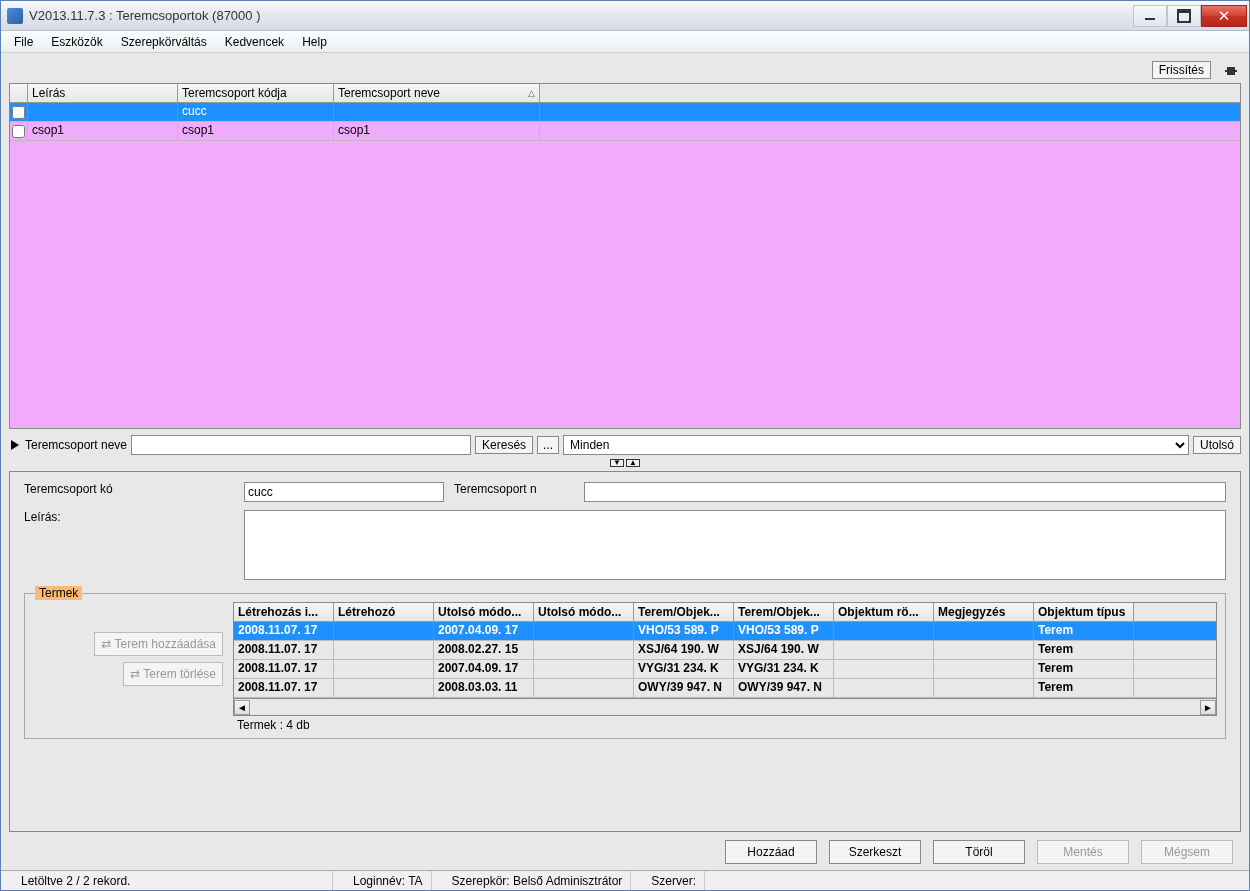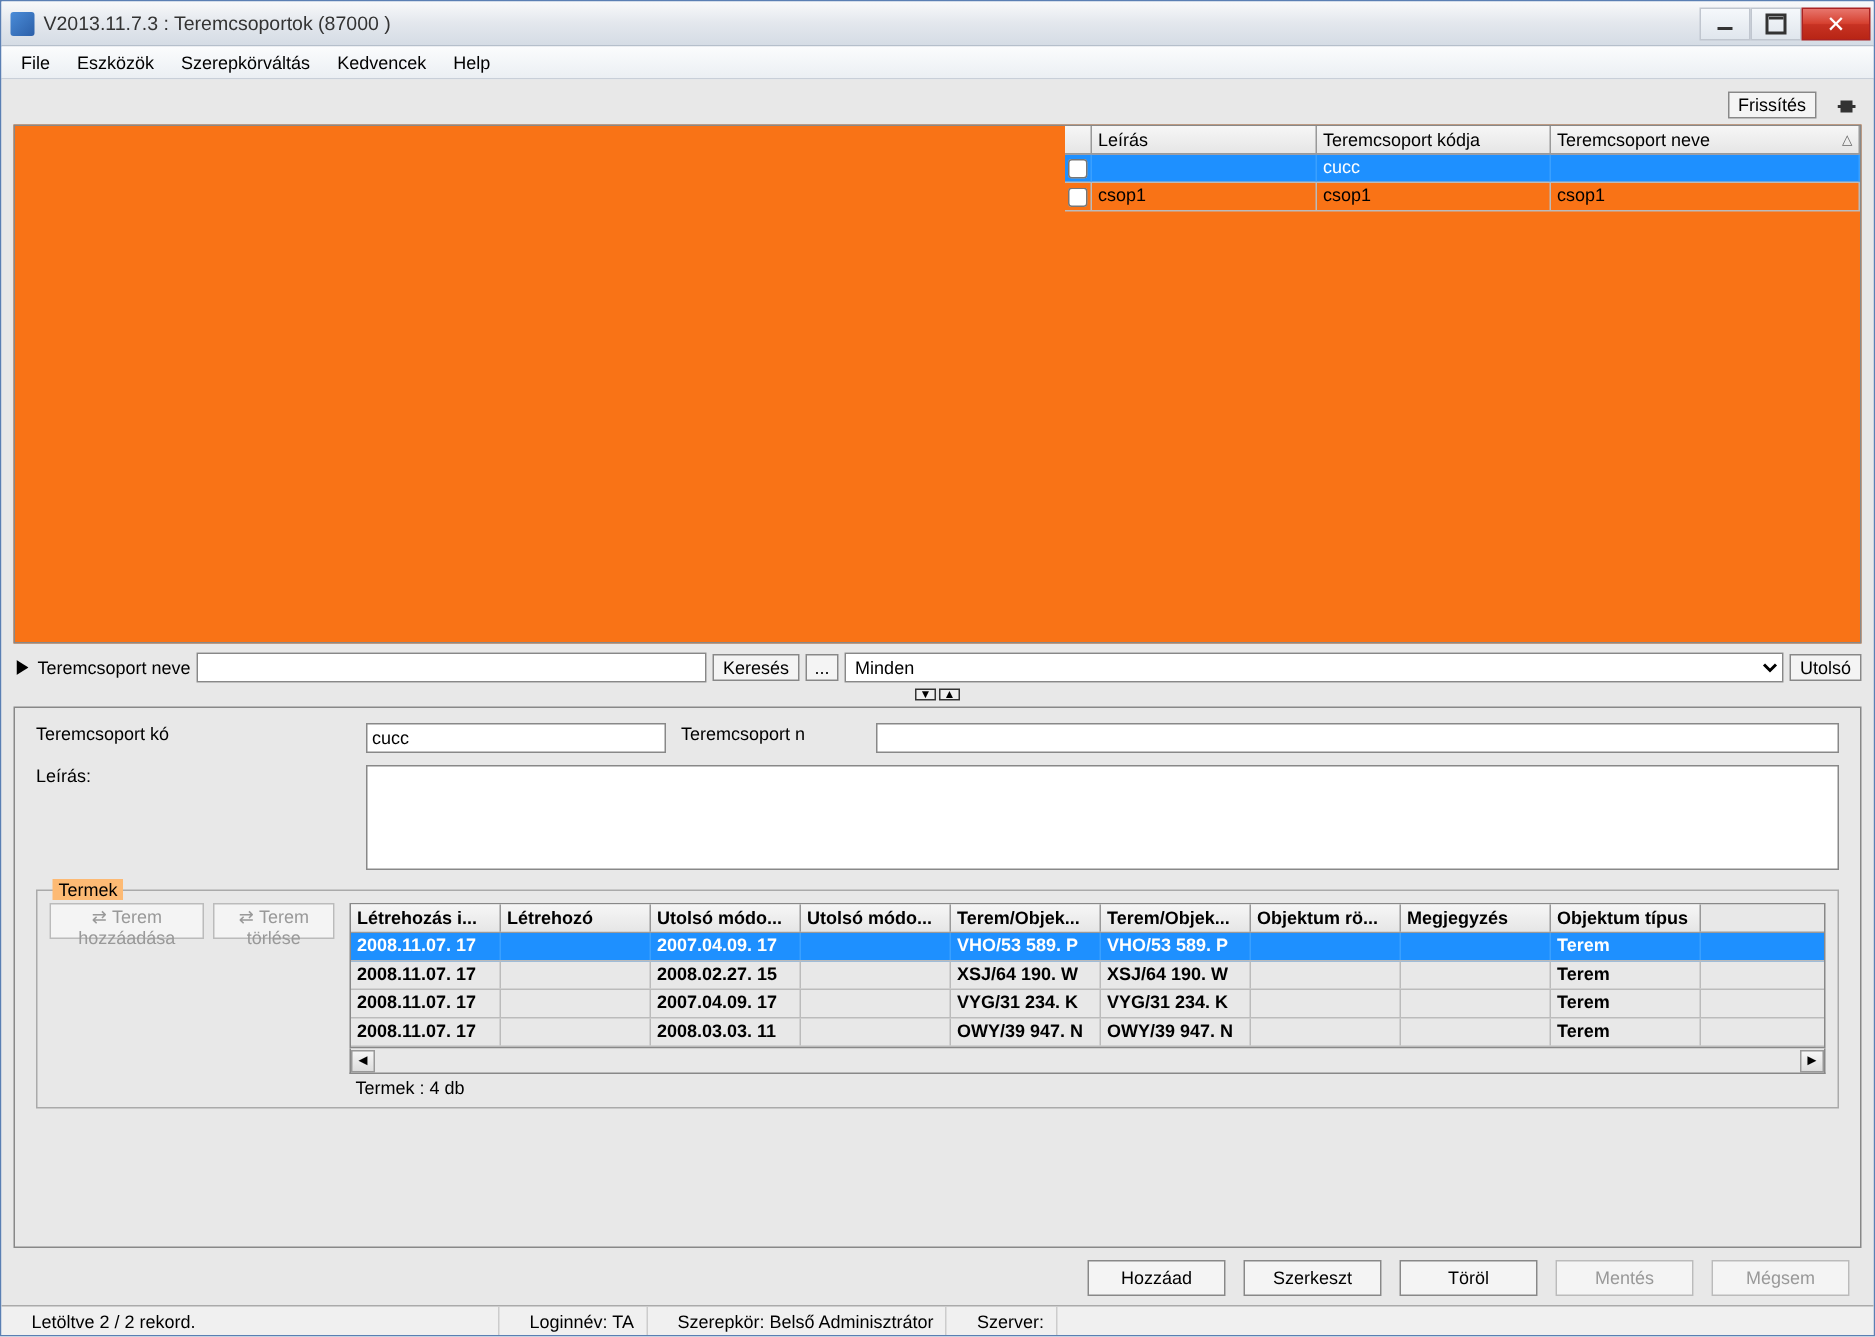--- a/index.html
+++ b/index.html
@@ -72,24 +72,24 @@
   padding: 0 6px;
 }
 .btn {
   border:1px solid #888; background:#f4f4f4; padding:1px 6px; font-size:12px;
 }
 .btn.disabled{color:#999;border-color:#bbb;}
 .pin-icon{width:14px;height:14px;margin-left:14px;}
 .pin-icon svg{width:14px;height:14px;}
 .grid-container {
   border: 1px solid #888;
-  background: #f97316;
+  background: #f0abfc;
   margin: 0 4px;
   height: 346px;
-  display:flex; flex-direction:column;align-items:flex-end;
+  display:flex; flex-direction:column;
 }
 .grid-header-row { display:flex; background:#e8e8e8; border-bottom:1px solid #999;}
 .grid-header-cell {
   border-right:1px solid #999;
   padding:2px 4px;
   font-size:12px;
   background: linear-gradient(to bottom,#f6f6f6,#e6e6e6);
   white-space:nowrap; overflow:hidden; text-overflow:ellipsis;
   position:relative;
 }
@@ -143,21 +143,21 @@
 .fieldset {
   border:1px solid #aaa;
   margin-top:10px;
   padding: 8px 8px 4px 8px;
   position:relative;
 }
 .fieldset-legend{
   position:absolute; top:-8px; left:10px; background:#fdba74; padding:0 4px; font-size:12px;
 }
 .termek-layout{display:flex; gap:10px;}
-.termek-buttons{display:flex;flex-direction:row;gap:6px;width:190px;}
+.termek-buttons{display:flex;flex-direction:column;gap:6px;width:190px;margin-top:30px;align-items:flex-end;}
 .termek-buttons button{height:24px;}
 .termek-grid-wrap{flex:1;display:flex;flex-direction:column;}
 .termek-grid{border:1px solid #888;font-weight:bold;}
 .termek-grid .grid-body-row{height:19px;}
 .hscroll{
   height:17px;border:1px solid #888;border-top:none;
   display:flex;align-items:center;justify-content:space-between;
   background:#e8e8e8;
 }
 .hscroll .arrow{width:16px;height:15px;background:linear-gradient(to bottom,#f6f6f6,#ddd);border:1px solid #999;display:flex;align-items:center;justify-content:center;font-size:10px;}

